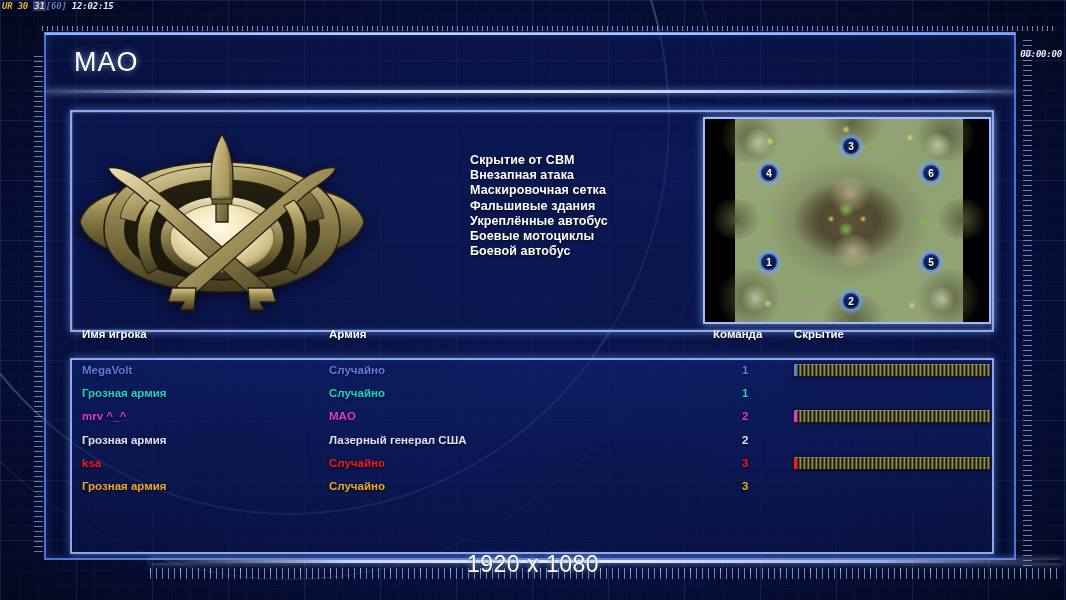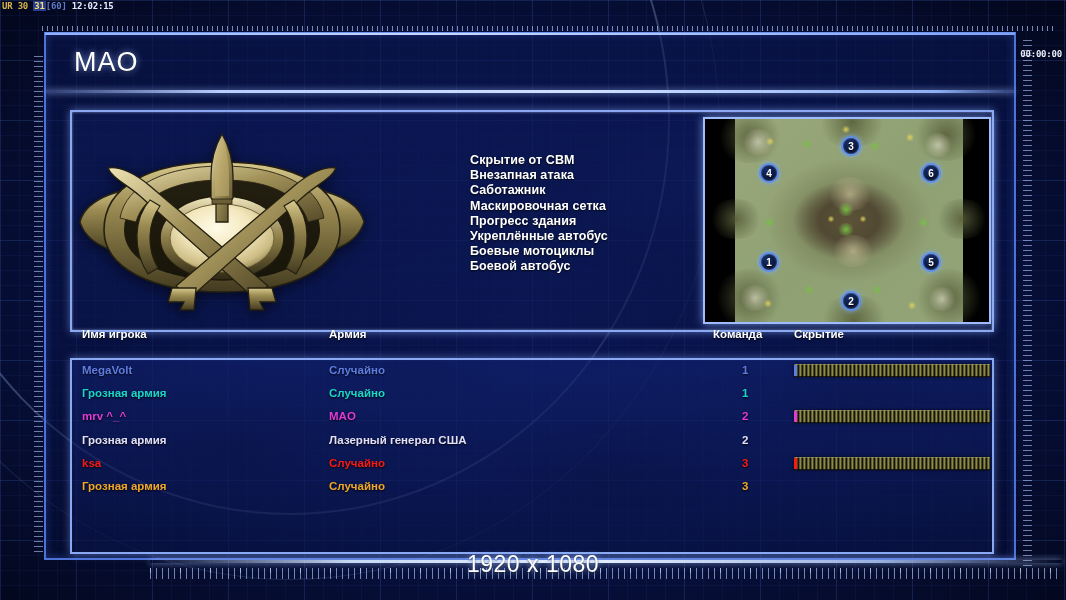--- a/index.html
+++ b/index.html
@@ -47,20 +47,21 @@
   .bg-arc.a1 { left:-90px; top:-275px; width:760px; height:790px; border-width:2px; border-color:rgba(190,212,255,0.26); }
   .bg-arc.a2 { left:-140px; top:-320px; width:860px; height:900px; border-color:rgba(170,195,250,0.13); }
 
   
   .topbar {
     position:absolute; left:0; top:0; width:1066px; height:12px;
     font-family:"DejaVu Sans Mono", monospace;
     font-size:9px; font-weight:bold; line-height:12px;
     letter-spacing:-0.2px;
     z-index:40;
+    font-style:italic;
   }
   .topbar .left  { position:absolute; left:2px; top:0; white-space:nowrap; }
   .topbar .right { position:absolute; right:4px; top:0; white-space:nowrap; color:#e8eefc;margin-top:48px; }
   .tb-ur   { color:#d9b64a; }
   .tb-a    { color:#d9b64a; }
   .tb-b    { color:#f0e070; background:#2a3a8c; padding:0 1px; }
   .tb-br   { color:#5d79c8; }
   .tb-time { color:#e6ecfb; }
 
   
@@ -337,23 +338,22 @@
       </g>
 
       <path d="M78 74 C62 92 60 124 76 148 L86 142 C74 122 76 96 88 80 Z" fill="url(#brass)" stroke="#241f10" stroke-width="1.1"></path>
       <path d="M222 74 C238 92 240 124 224 148 L214 142 C226 122 224 96 212 80 Z" fill="url(#brass)" stroke="#241f10" stroke-width="1.1"></path>
     </svg>
   </div>
 
   <div class="ability-list">
     <div class="ability-item">Скрытие от СВМ</div>
     <div class="ability-item">Внезапная атака</div>
-    <div class="ability-item">Саботажник</div>
     <div class="ability-item">Маскировочная сетка</div>
-    <div class="ability-item">Прогресс здания</div>
+    <div class="ability-item">Фальшивые здания</div>
     <div class="ability-item">Укреплённые автобус</div>
     <div class="ability-item">Боевые мотоциклы</div>
     <div class="ability-item">Боевой автобус</div>
   </div>
 
   <div class="map-frame">
     <div class="map-inner">
 
       <div class="map-blob m-dark" style="left:-18px;  top:-8px;  width:66px; height:52px;"></div>
       <div class="map-blob m-dark" style="left:82px;   top:-22px; width:70px; height:50px;"></div>

